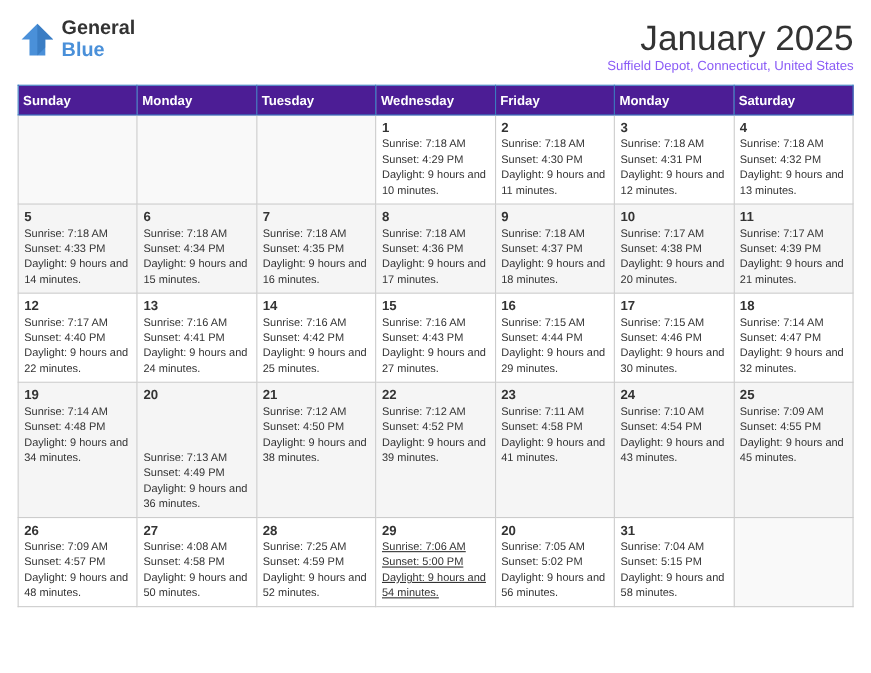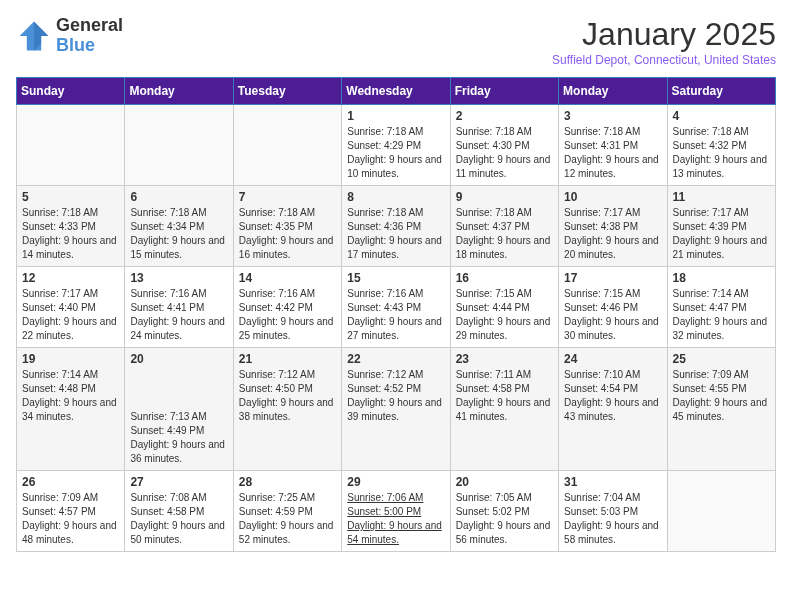--- a/index.html
+++ b/index.html
@@ -286,21 +286,21 @@
       </tr>
       <tr>
         <td>
           <div class="day-num">26</div>
           <div class="day-info" style="white-space: pre-line;">Sunrise: 7:09 AM
 Sunset: 4:57 PM
 Daylight: 9 hours and 48 minutes.</div>
         </td>
         <td>
           <div class="day-num">27</div>
-          <div class="day-info" style="white-space: pre-line;">Sunrise: 7:08 AM
+          <div class="day-info" style="white-space: pre-line;">Sunrise: 4:08 AM
 Sunset: 4:58 PM
 Daylight: 9 hours and 50 minutes.</div>
         </td>
         <td>
           <div class="day-num">28</div>
           <div class="day-info" style="white-space: pre-line;">Sunrise: 7:25 AM
 Sunset: 4:59 PM
 Daylight: 9 hours and 52 minutes.</div>
         </td>
         <td>
@@ -311,19 +311,19 @@
         </td>
         <td>
           <div class="day-num">20</div>
           <div class="day-info" style="white-space: pre-line;">Sunrise: 7:05 AM
 Sunset: 5:02 PM
 Daylight: 9 hours and 56 minutes.</div>
         </td>
         <td>
           <div class="day-num">31</div>
           <div class="day-info" style="white-space: pre-line;">Sunrise: 7:04 AM
-Sunset: 5:03 PM
+Sunset: 5:15 PM
 Daylight: 9 hours and 58 minutes.</div>
         </td>
         <td class="empty"></td>
       </tr>
     </tbody>
 </table>
 
 </body></html>

